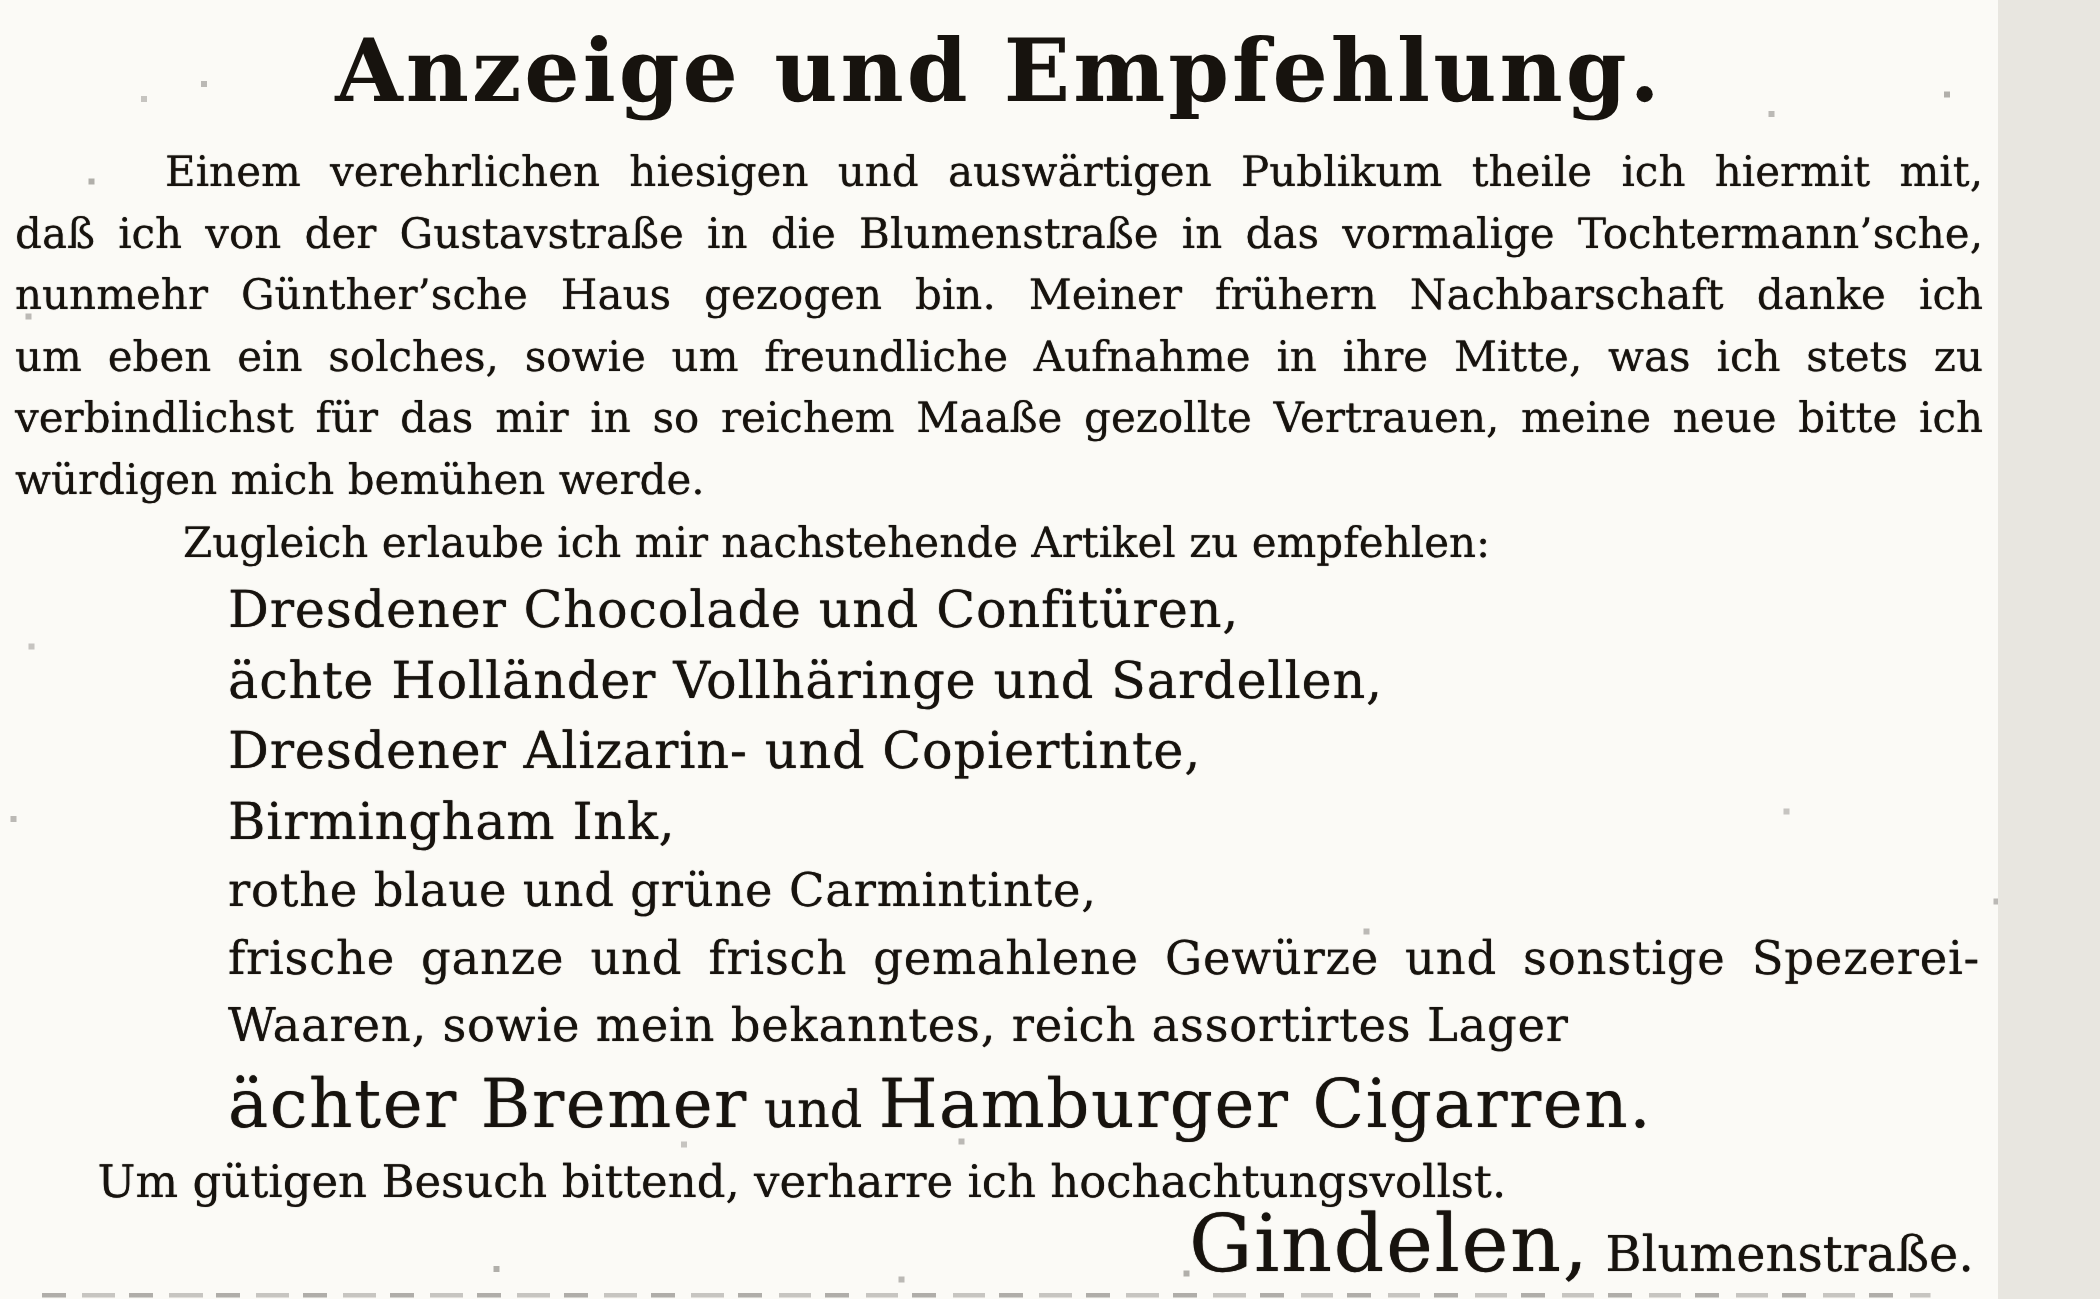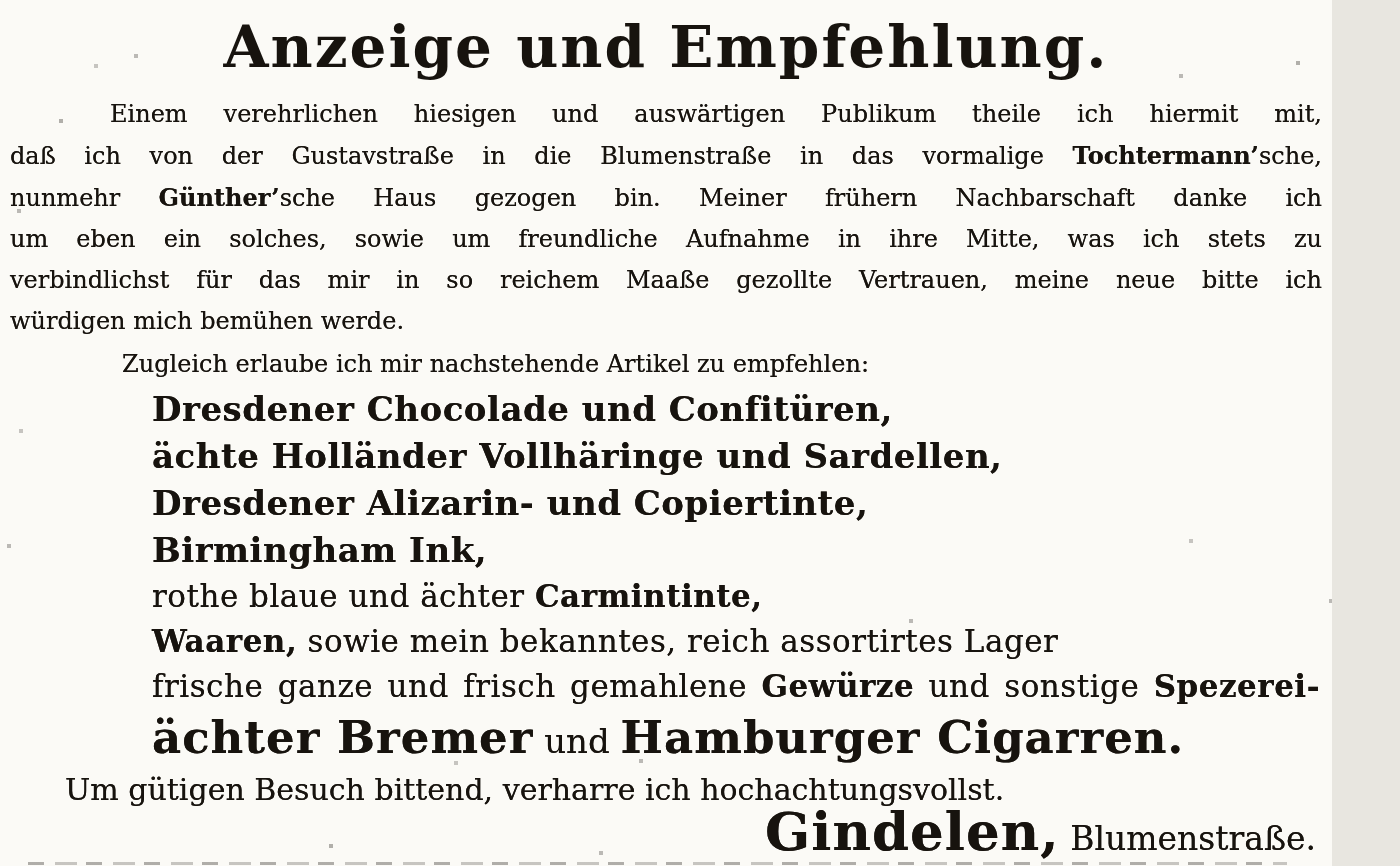--- a/index.html
+++ b/index.html
@@ -48,27 +48,27 @@
   }
   .title {
     margin: 8px 0 14px 0;
     text-align: center;
     font-size: 58px;
     line-height: 66px;
     font-weight: bold;
     letter-spacing: 2px;
   }
   .line {
-    font-size: 24px;
+    font-size: 28px;
     line-height: 41px;
     font-weight: normal;
     text-shadow: 0 0 0.6px rgba(23,19,14,0.85);
     white-space: normal;
   }
-  .line .b { font-weight: bold; }
+  .line .b { font-weight: normal; }
   .body {
     text-align: justify;
     text-align-last: justify;
   }
   .first-line { text-indent: 100px; }
   .last-line {
     text-align: left;
     text-align-last: left;
   }
   .lead-in {
@@ -144,21 +144,21 @@
       <div class="line body"><span>daß ich von der Gustavstraße in die Blumenstraße in das vormalige </span><span class="b">Tochtermann’</span><span>sche,</span></div>
       <div class="line body"><span>nunmehr </span><span class="b">Günther’</span><span>sche Haus gezogen bin. Meiner frühern Nachbarschaft danke ich</span></div>
       <div class="line body"><span>um eben ein solches, sowie um freundliche Aufnahme in ihre Mitte, was ich stets zu</span></div>
       <div class="line body"><span>verbindlichst für das mir in so reichem Maaße gezollte Vertrauen, meine neue bitte ich</span></div>
       <div class="line body last-line"><span>würdigen mich bemühen werde.</span></div>
       <div class="line lead-in"><span>Zugleich erlaube ich mir nachstehende Artikel zu empfehlen:</span></div>
       <div class="line item"><span class="b">Dresdener Chocolade und Confitüren,</span></div>
       <div class="line item"><span class="b">ächte Holländer Vollhäringe und Sardellen,</span></div>
       <div class="line item"><span class="b">Dresdener Alizarin- und Copiertinte,</span></div>
       <div class="line item"><span class="b">Birmingham Ink,</span></div>
-      <div class="line item plain"><span>rothe blaue und ächter </span><span class="b">Carmintinte,</span></div>
+      <div class="line item plain"><span>rothe blaue und grüne </span><span class="b">Carmintinte,</span></div>
+      <div class="line item plain wide"><span>frische ganze und frisch gemahlene </span><span class="b">Gewürze</span><span> und sonstige </span><span class="b">Spezerei-</span></div>
       <div class="line item plain"><span class="b">Waaren,</span><span> sowie mein bekanntes, reich assortirtes Lager</span></div>
-      <div class="line item plain wide"><span>frische ganze und frisch gemahlene </span><span class="b">Gewürze</span><span> und sonstige </span><span class="b">Spezerei-</span></div>
       <div class="line item large"><span class="b">ächter Bremer</span><span class="sm"> und </span><span class="b">Hamburger Cigarren.</span></div>
       <div class="line closing"><span>Um gütigen Besuch bittend, verharre ich hochachtungsvollst.</span></div>
       <div class="line signature"><span class="b lg">Gindelen,</span><span> Blumenstraße.</span></div>
     </div>
   <div class="bottom-artifact"></div>
 </div>
 
 </body></html>

